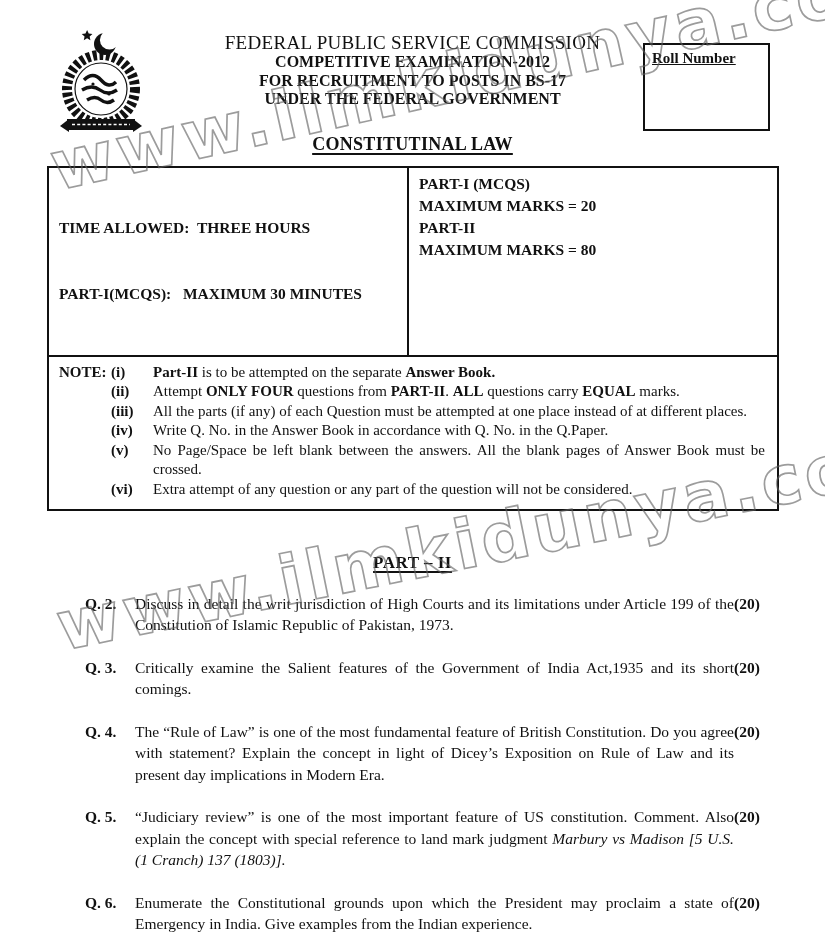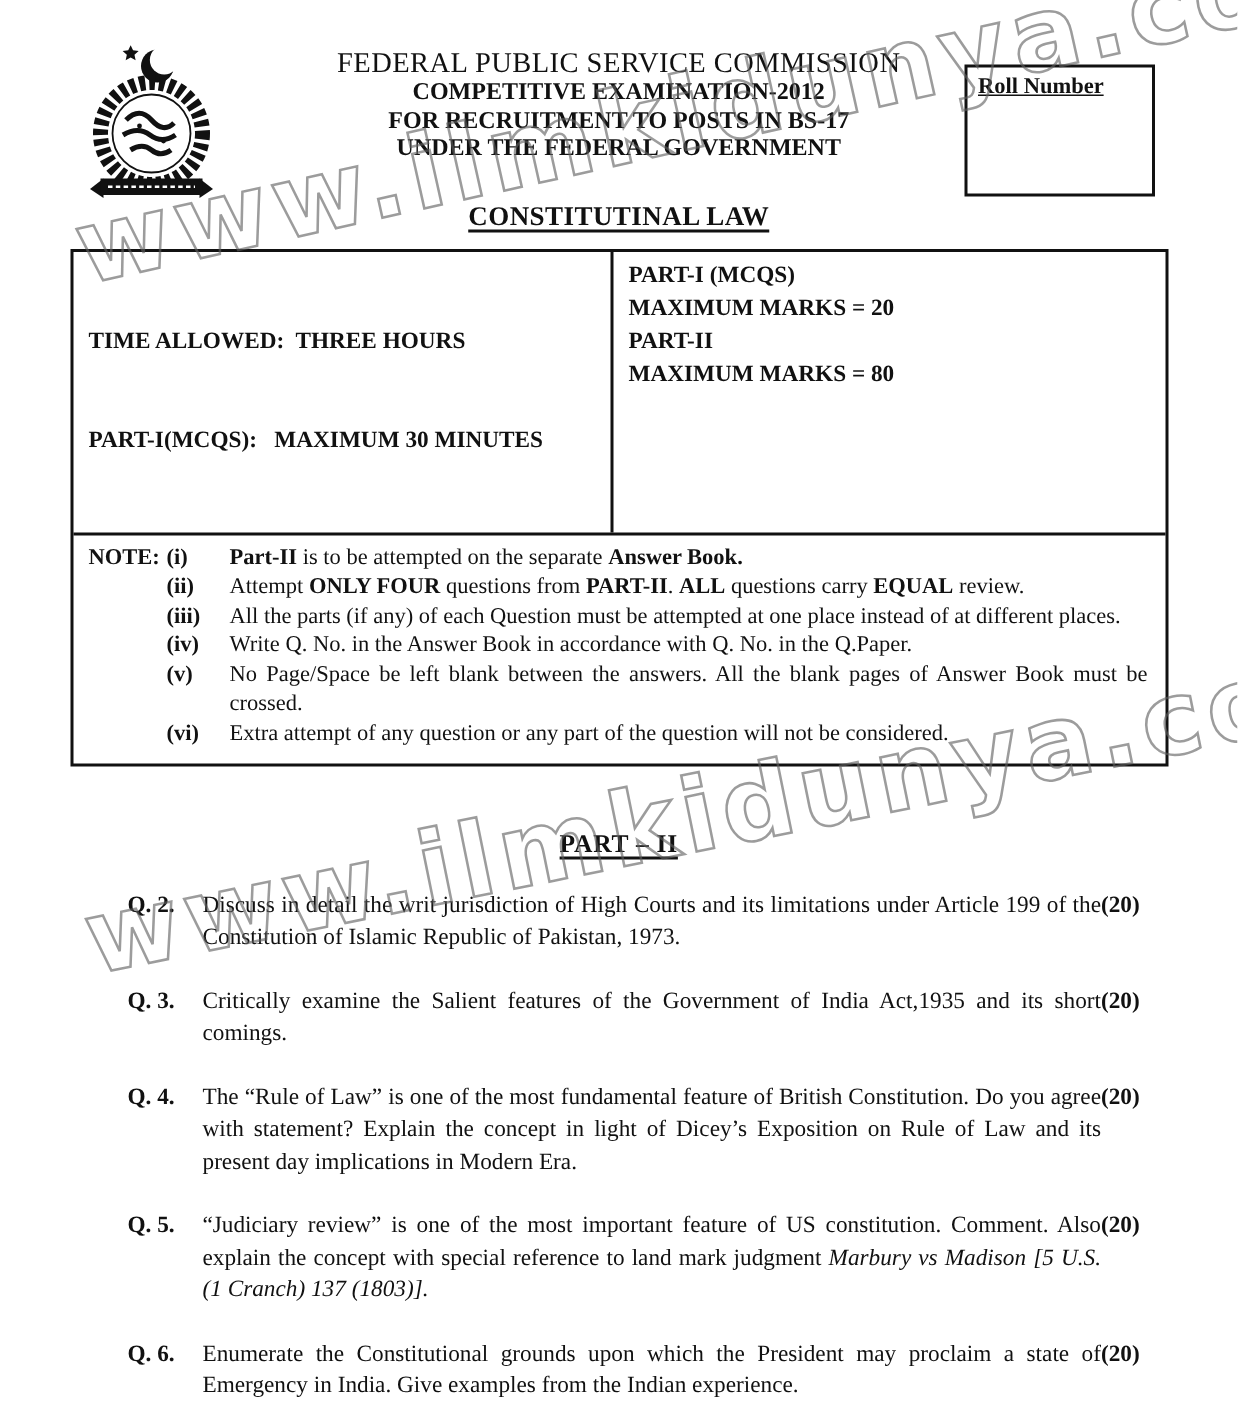--- a/index.html
+++ b/index.html
@@ -130,21 +130,21 @@
     <div class="note-section">
       <div>
           <div class="note-row">
             <span class="note-label">NOTE:</span>
             <span class="note-num">(i)</span>
             <span class="note-text"><span class="b ">Part-II</span><span> is to be attempted on the separate </span><span class="b ">Answer Book.</span></span>
           </div>
           <div class="note-row">
             <span class="note-label"></span>
             <span class="note-num">(ii)</span>
-            <span class="note-text"><span>Attempt </span><span class="b ">ONLY FOUR</span><span> questions from </span><span class="b ">PART-II</span><span>. </span><span class="b ">ALL</span><span> questions carry </span><span class="b ">EQUAL</span><span> review.</span></span>
+            <span class="note-text"><span>Attempt </span><span class="b ">ONLY FOUR</span><span> questions from </span><span class="b ">PART-II</span><span>. </span><span class="b ">ALL</span><span> questions carry </span><span class="b ">EQUAL</span><span> marks.</span></span>
           </div>
           <div class="note-row">
             <span class="note-label"></span>
             <span class="note-num">(iii)</span>
             <span class="note-text"><span>All the parts (if any) of each Question must be attempted at one place instead of at different places.</span></span>
           </div>
           <div class="note-row">
             <span class="note-label"></span>
             <span class="note-num">(iv)</span>
             <span class="note-text"><span>Write Q. No. in the Answer Book in accordance with Q. No. in the Q.Paper.</span></span>

